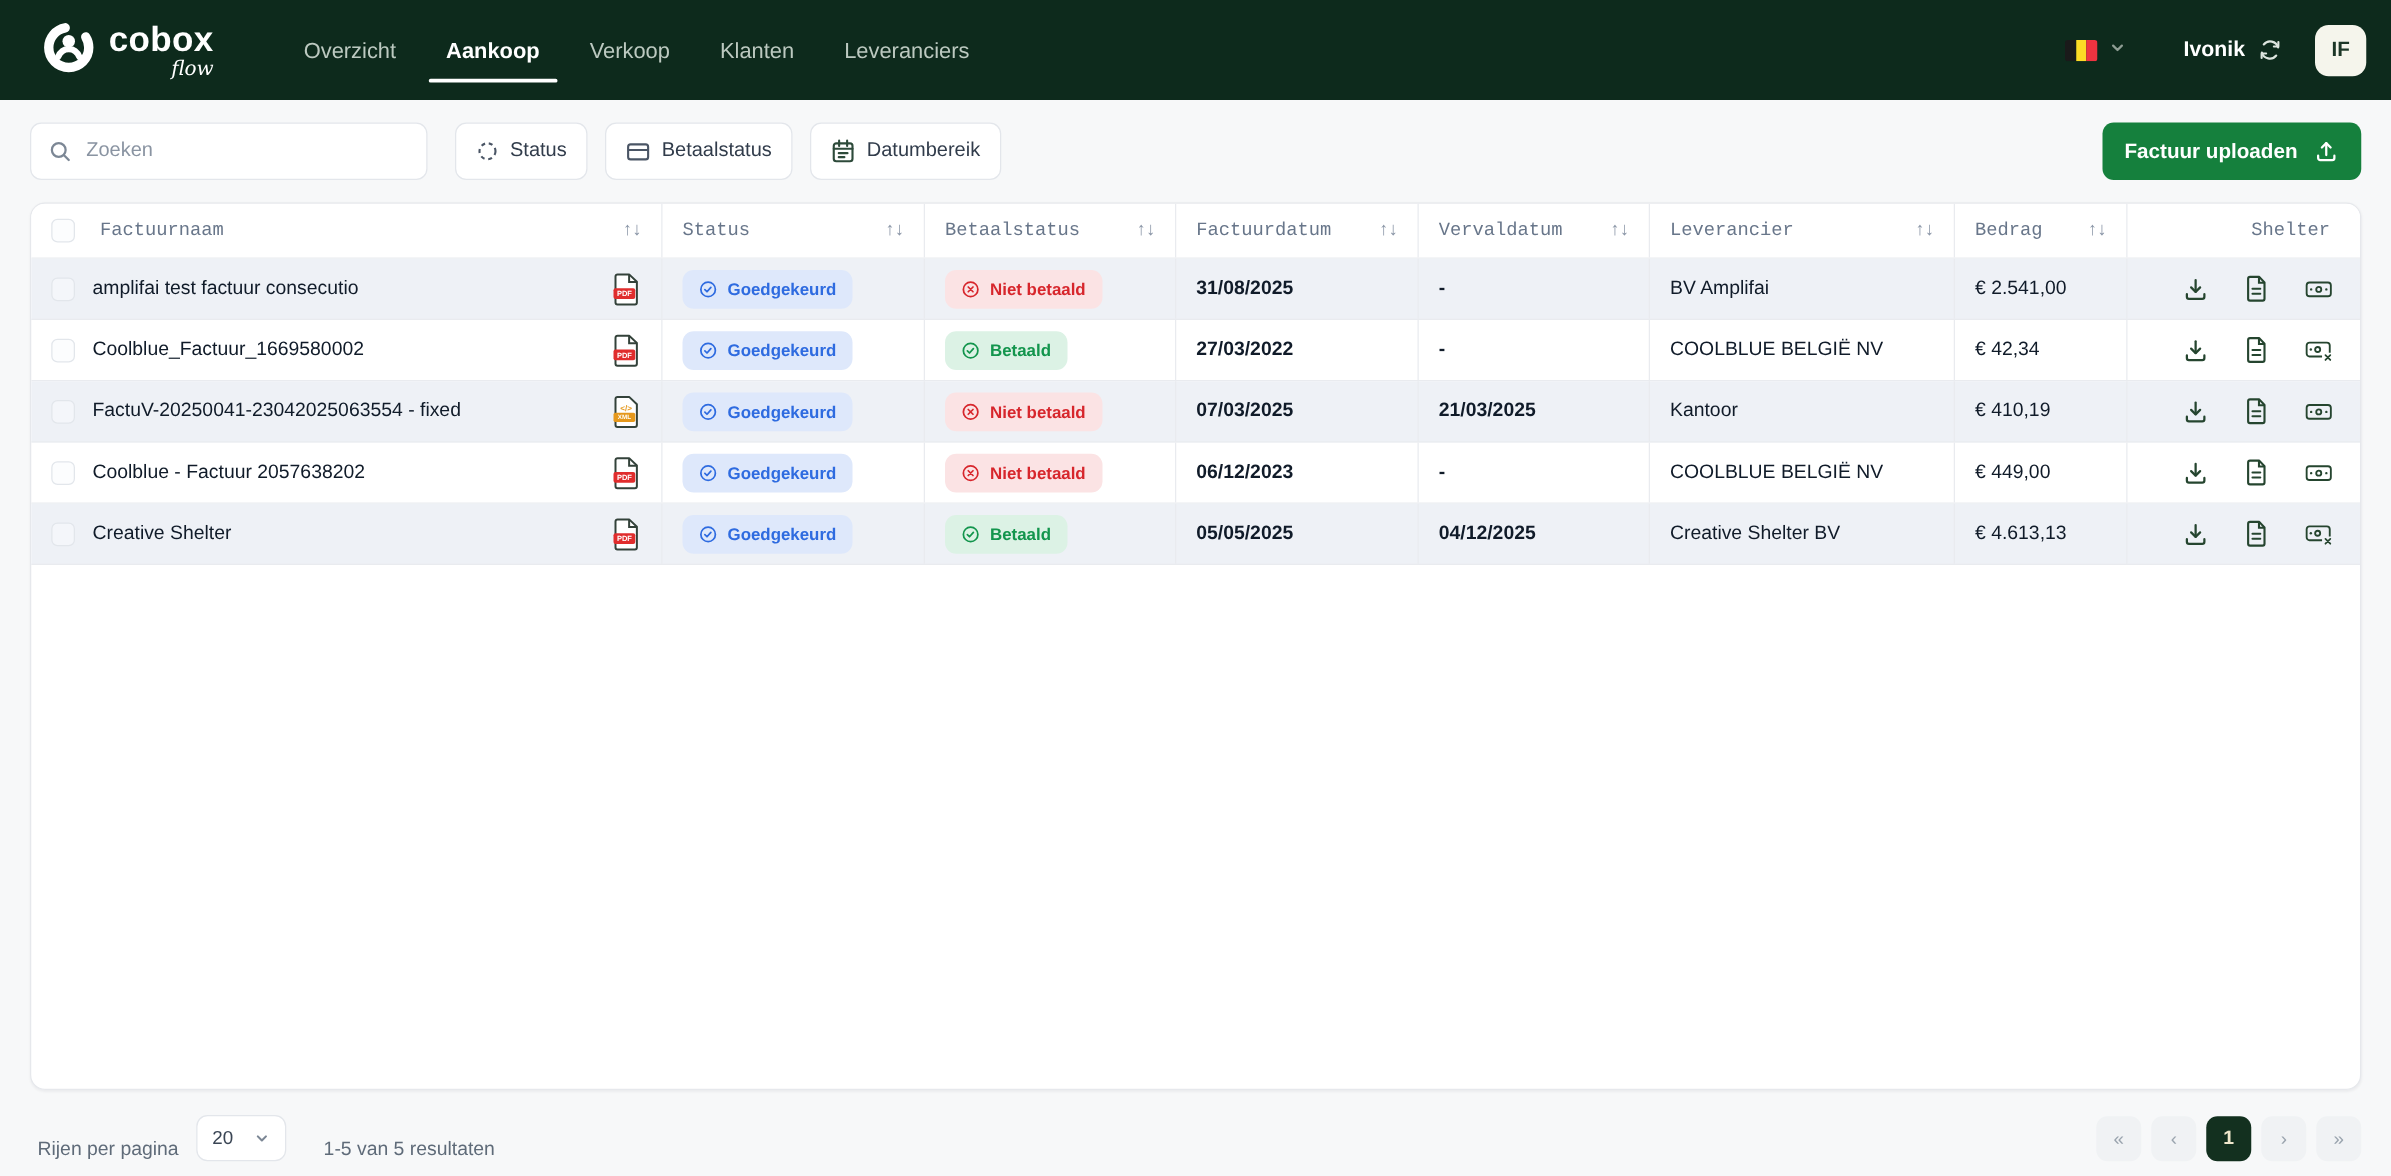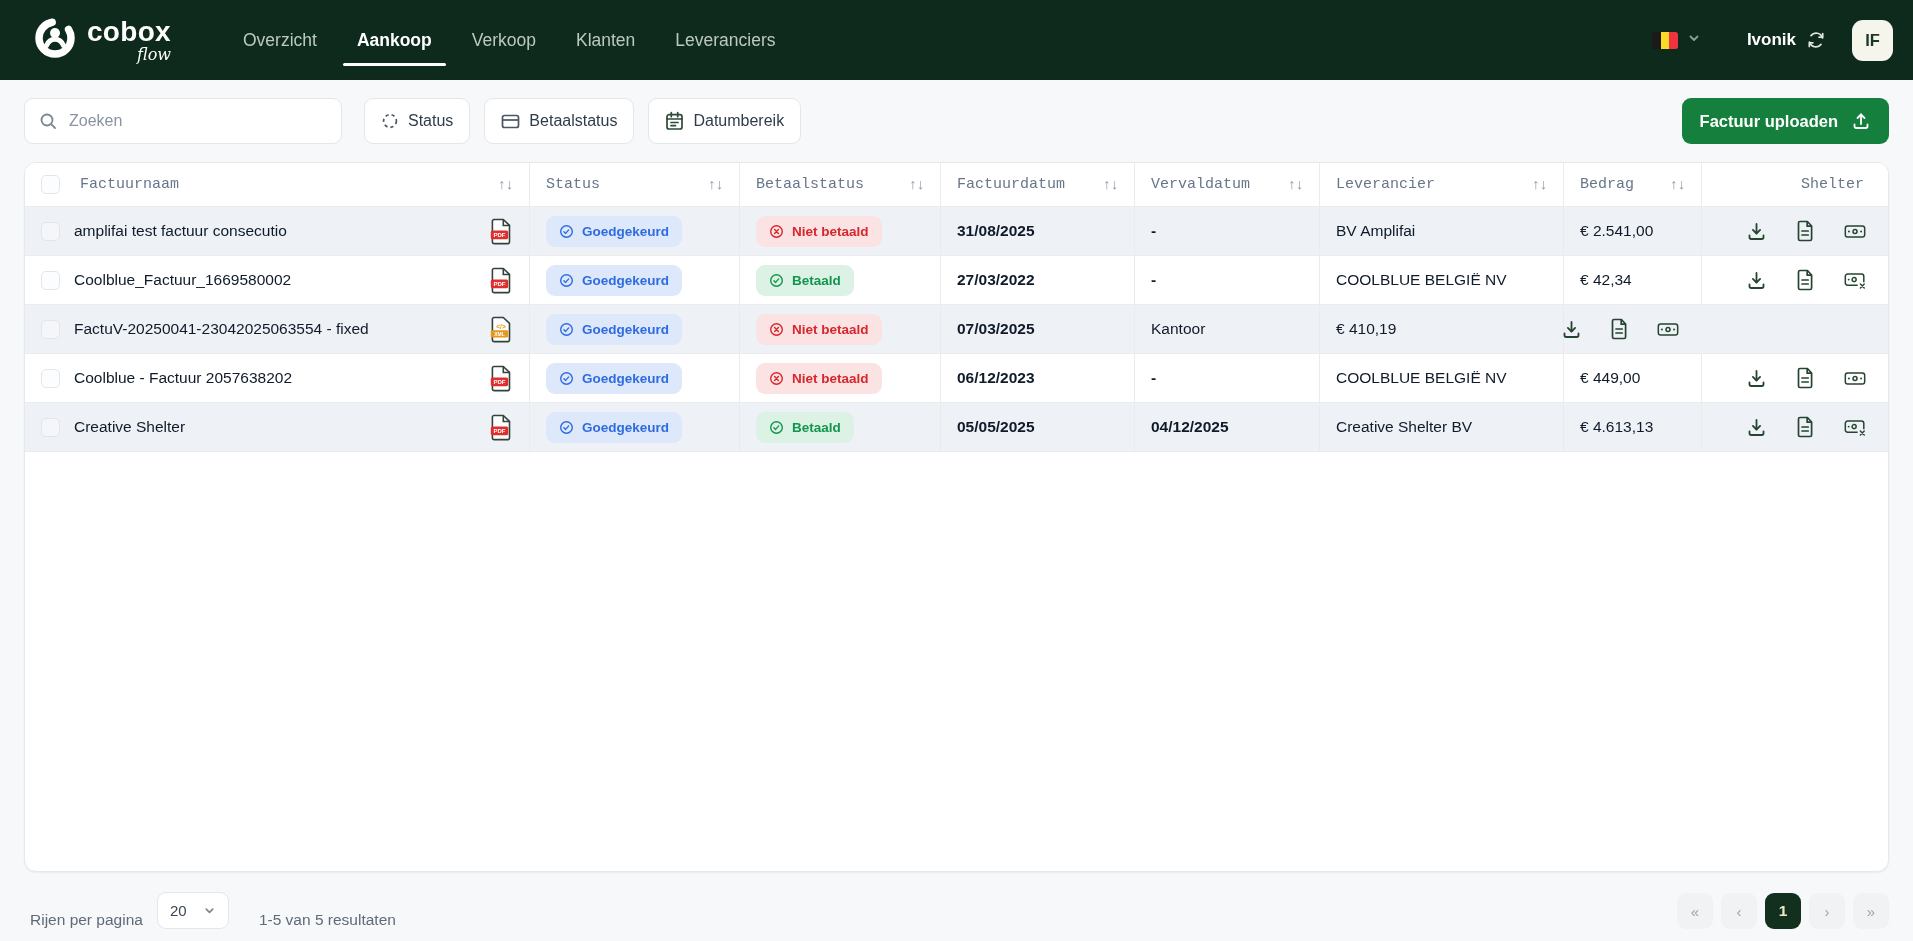--- a/index.html
+++ b/index.html
@@ -352,20 +352,21 @@
             <span style="display:flex;">
               <svg width="15" height="15" viewBox="0 0 15 15" fill="none" stroke="currentColor" stroke-width="1.4">
                 <circle cx="7.5" cy="7.5" r="5.8"></circle>
                 <path d="M5.6 5.6l3.8 3.8M9.4 5.6l-3.8 3.8" stroke-linecap="round"></path>
               </svg>
             </span>
             <span>Niet betaald</span>
           </span>
         </div>
         <div class="cell cell-date">07/03/2025</div>
+        <div class="cell cell-date">21/03/2025</div>
         <div class="cell">Kantoor</div>
         <div class="cell cell-amount">€ 410,19</div>
         <div class="cell cell-actions">
           <button class="action-btn">
             <svg width="21" height="21" viewBox="0 0 21 21" fill="none" stroke="currentColor" stroke-width="1.8" stroke-linecap="round" stroke-linejoin="round">
               <path d="M10.5 3v9.3"></path>
               <path d="M6.9 8.9l3.6 3.6 3.6-3.6"></path>
               <path d="M3.5 14.3v2a1.7 1.7 0 0 0 1.7 1.7h10.6a1.7 1.7 0 0 0 1.7-1.7v-2"></path>
             </svg>
           </button>

